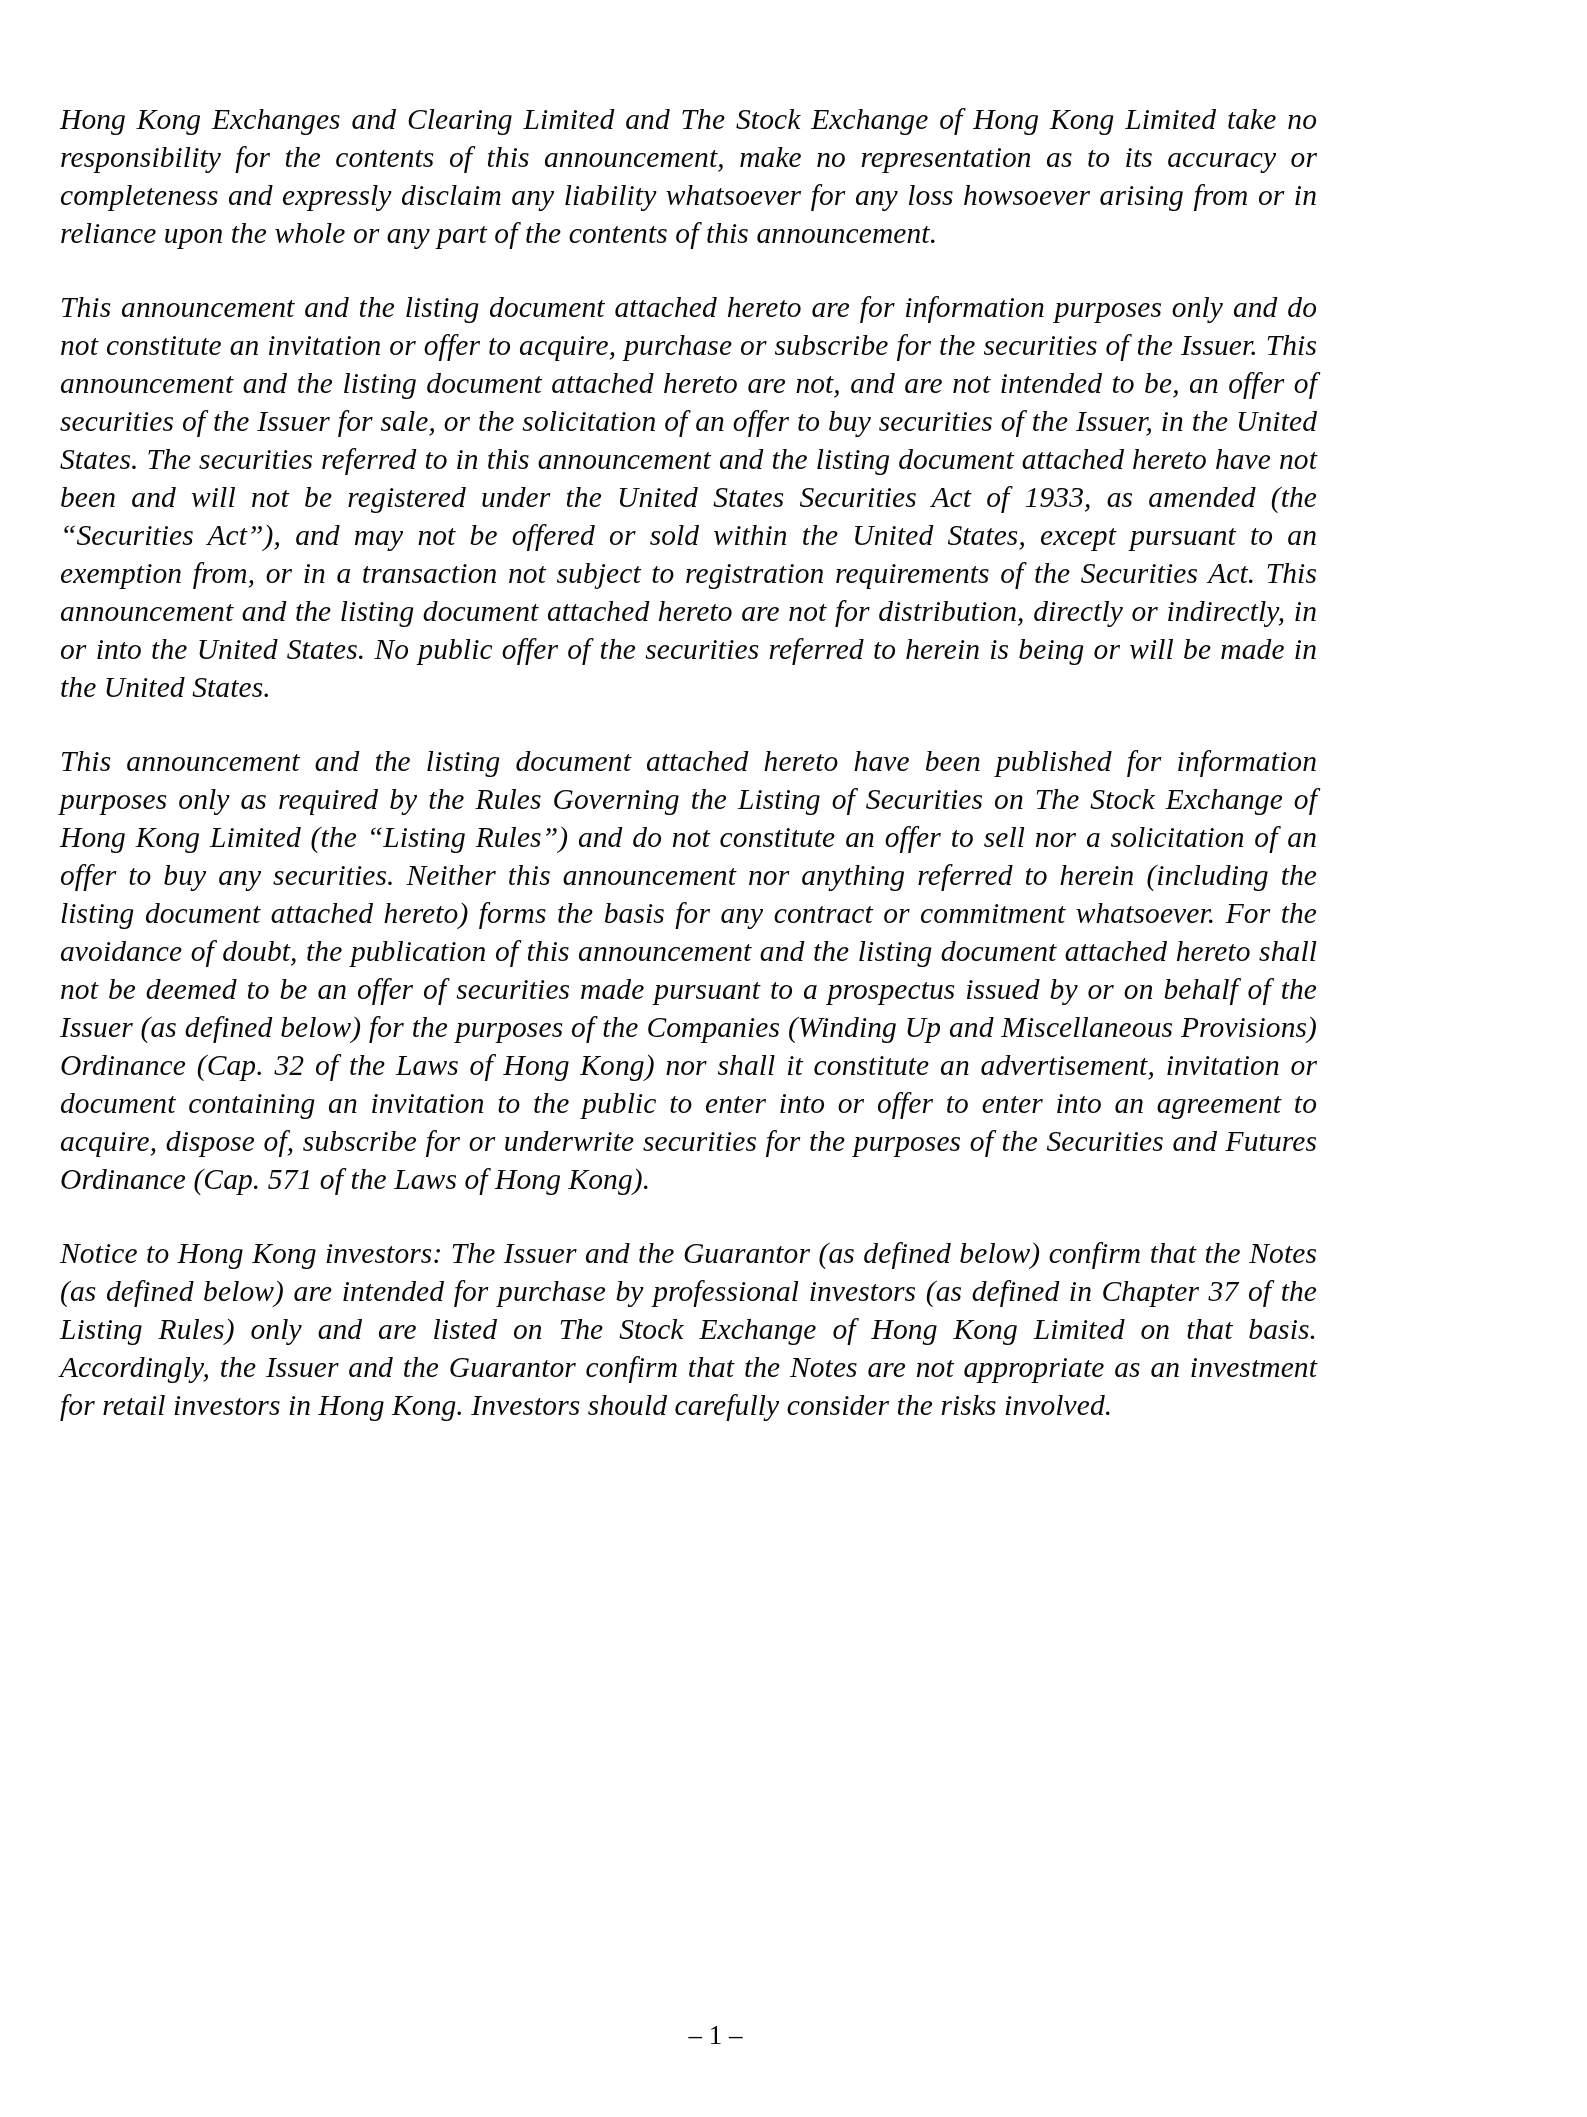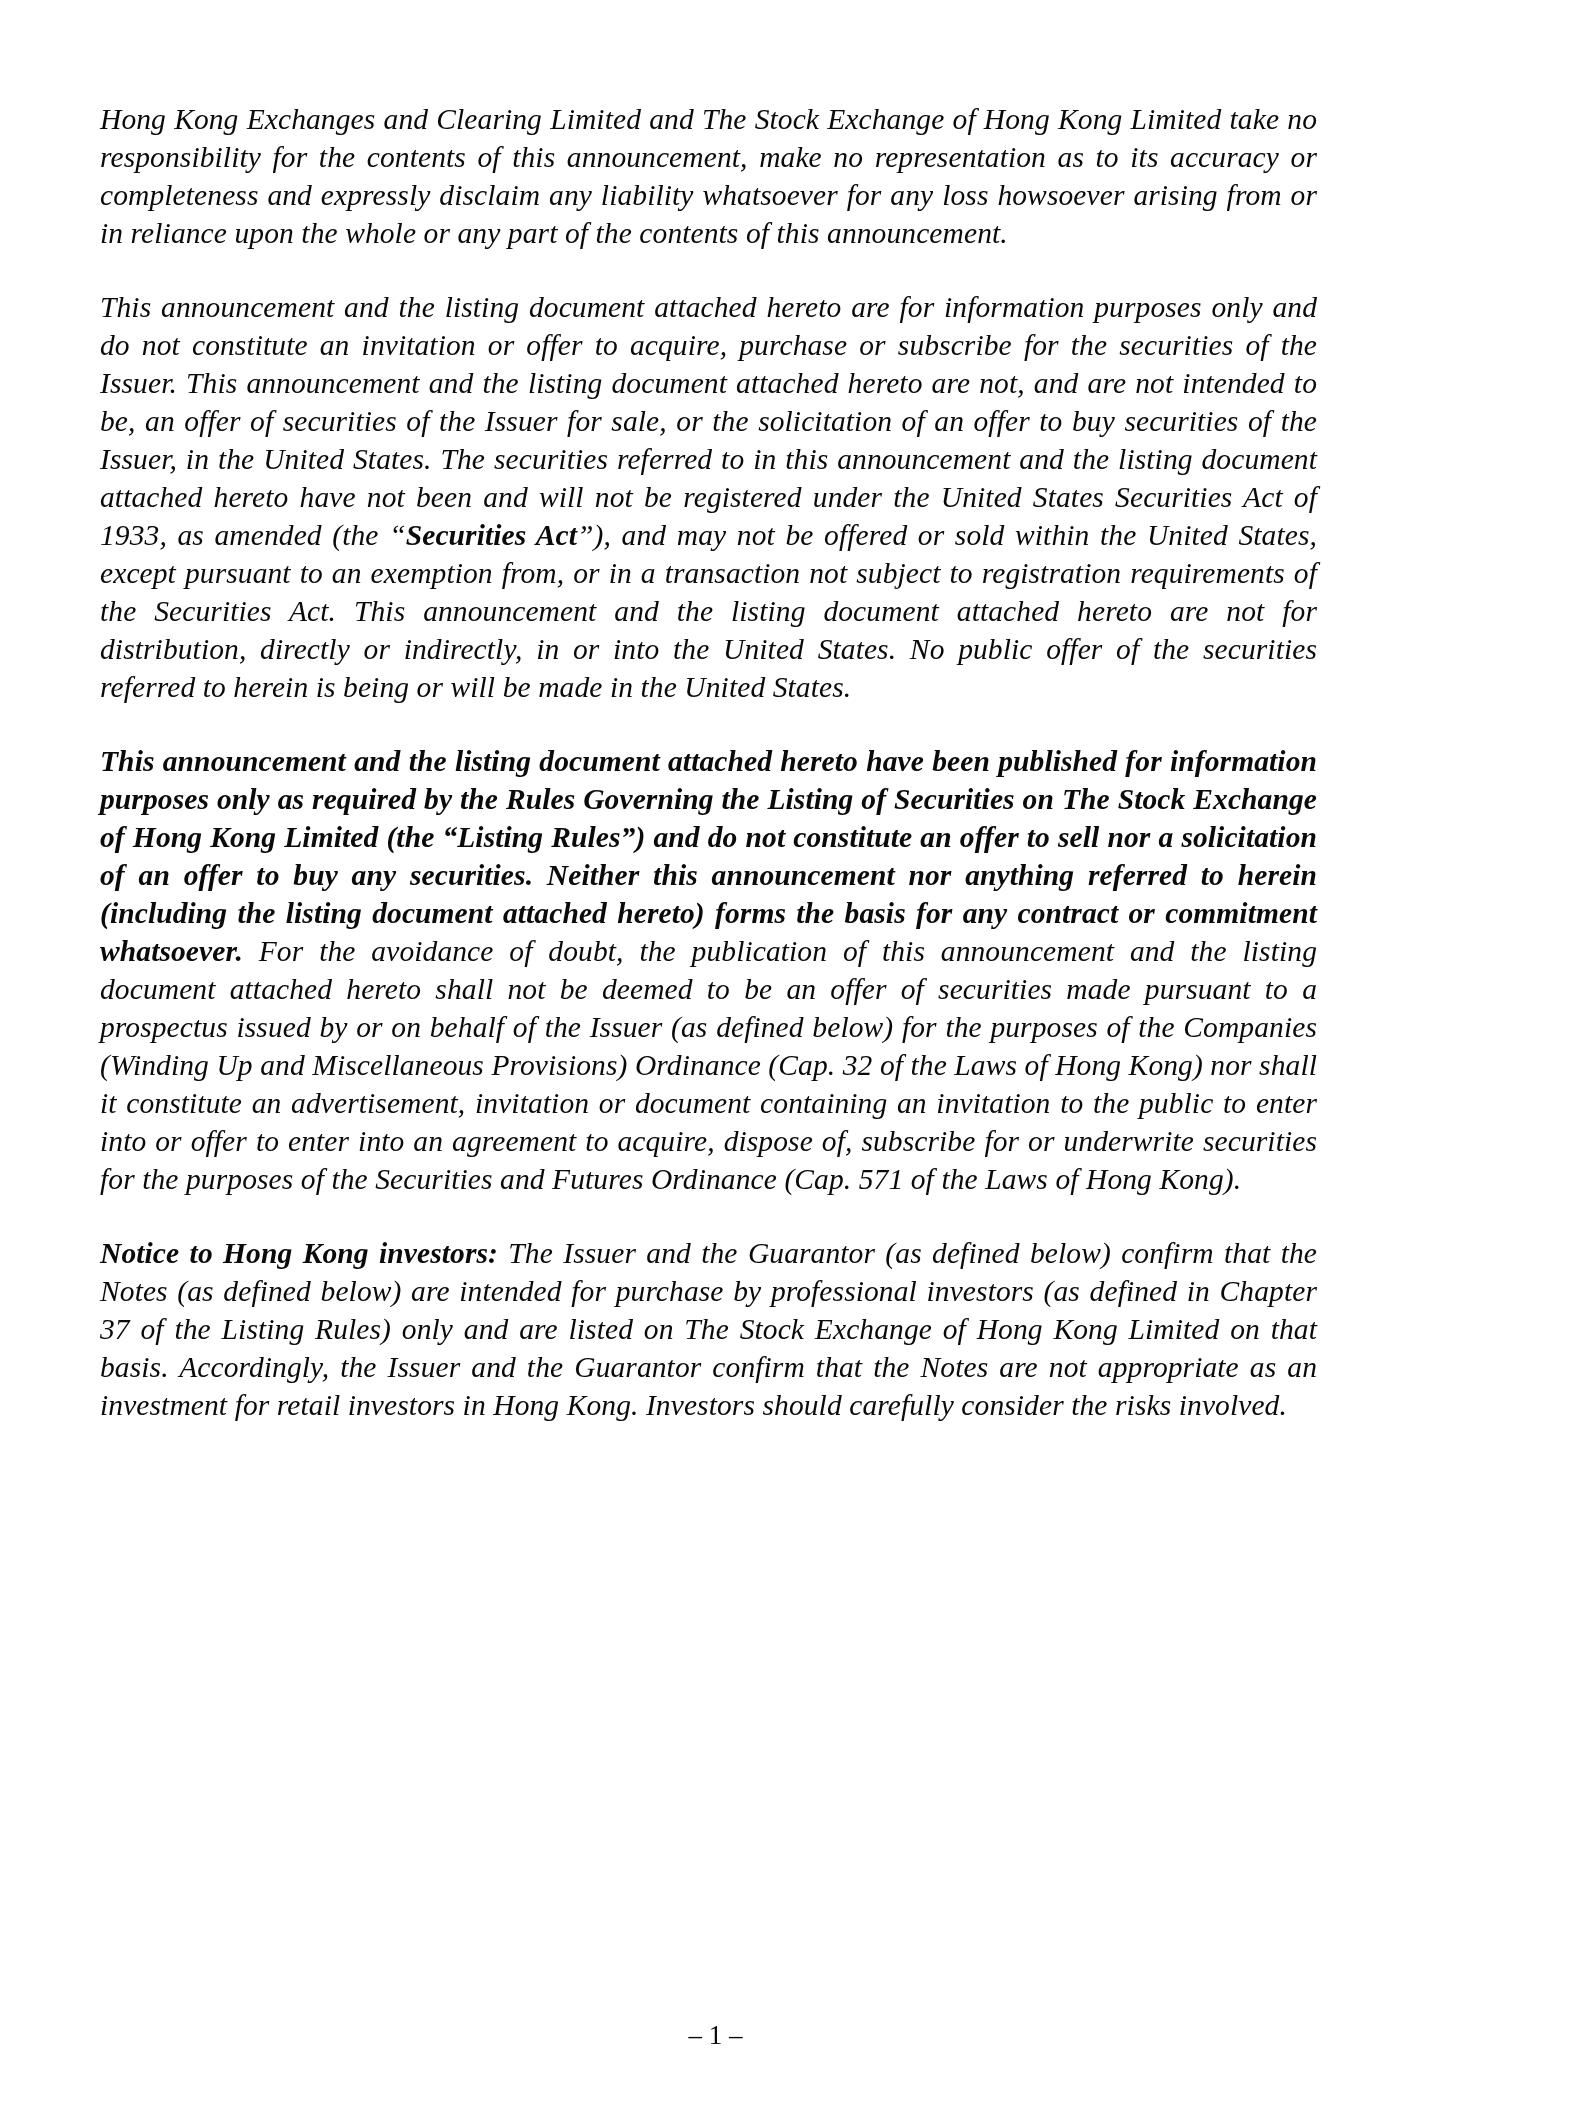--- a/index.html
+++ b/index.html
@@ -10,33 +10,33 @@
     font-family: "Liberation Serif", serif;
     color: #0a0a0a;
     position: relative;
     overflow: hidden;
   }
   .page {
     position: relative;
     width: 1431px;
     height: 2117px;
     background: #ffffff;
-    padding: 100px 114px 0 100px;
+    padding: 100px 114px 0 60px;
   }
   .doc-body { width: 100%; }
   .para {
     font-style: italic;
     font-size: 29.5px;
     line-height: 38px;
     text-align: justify;
     margin-bottom: 36px;
     letter-spacing: 0.1px;
   }
   .run { font-style: italic; }
-  .run.bold { font-weight: bold; }
+  .run.bold { font-weight: normal; }
   .page-footer {
     position: absolute;
     bottom: 66px;
     left: 0;
     width: 100%;
     text-align: center;
     font-style: normal;
     font-size: 27px;
     color: #0a0a0a;
   }

